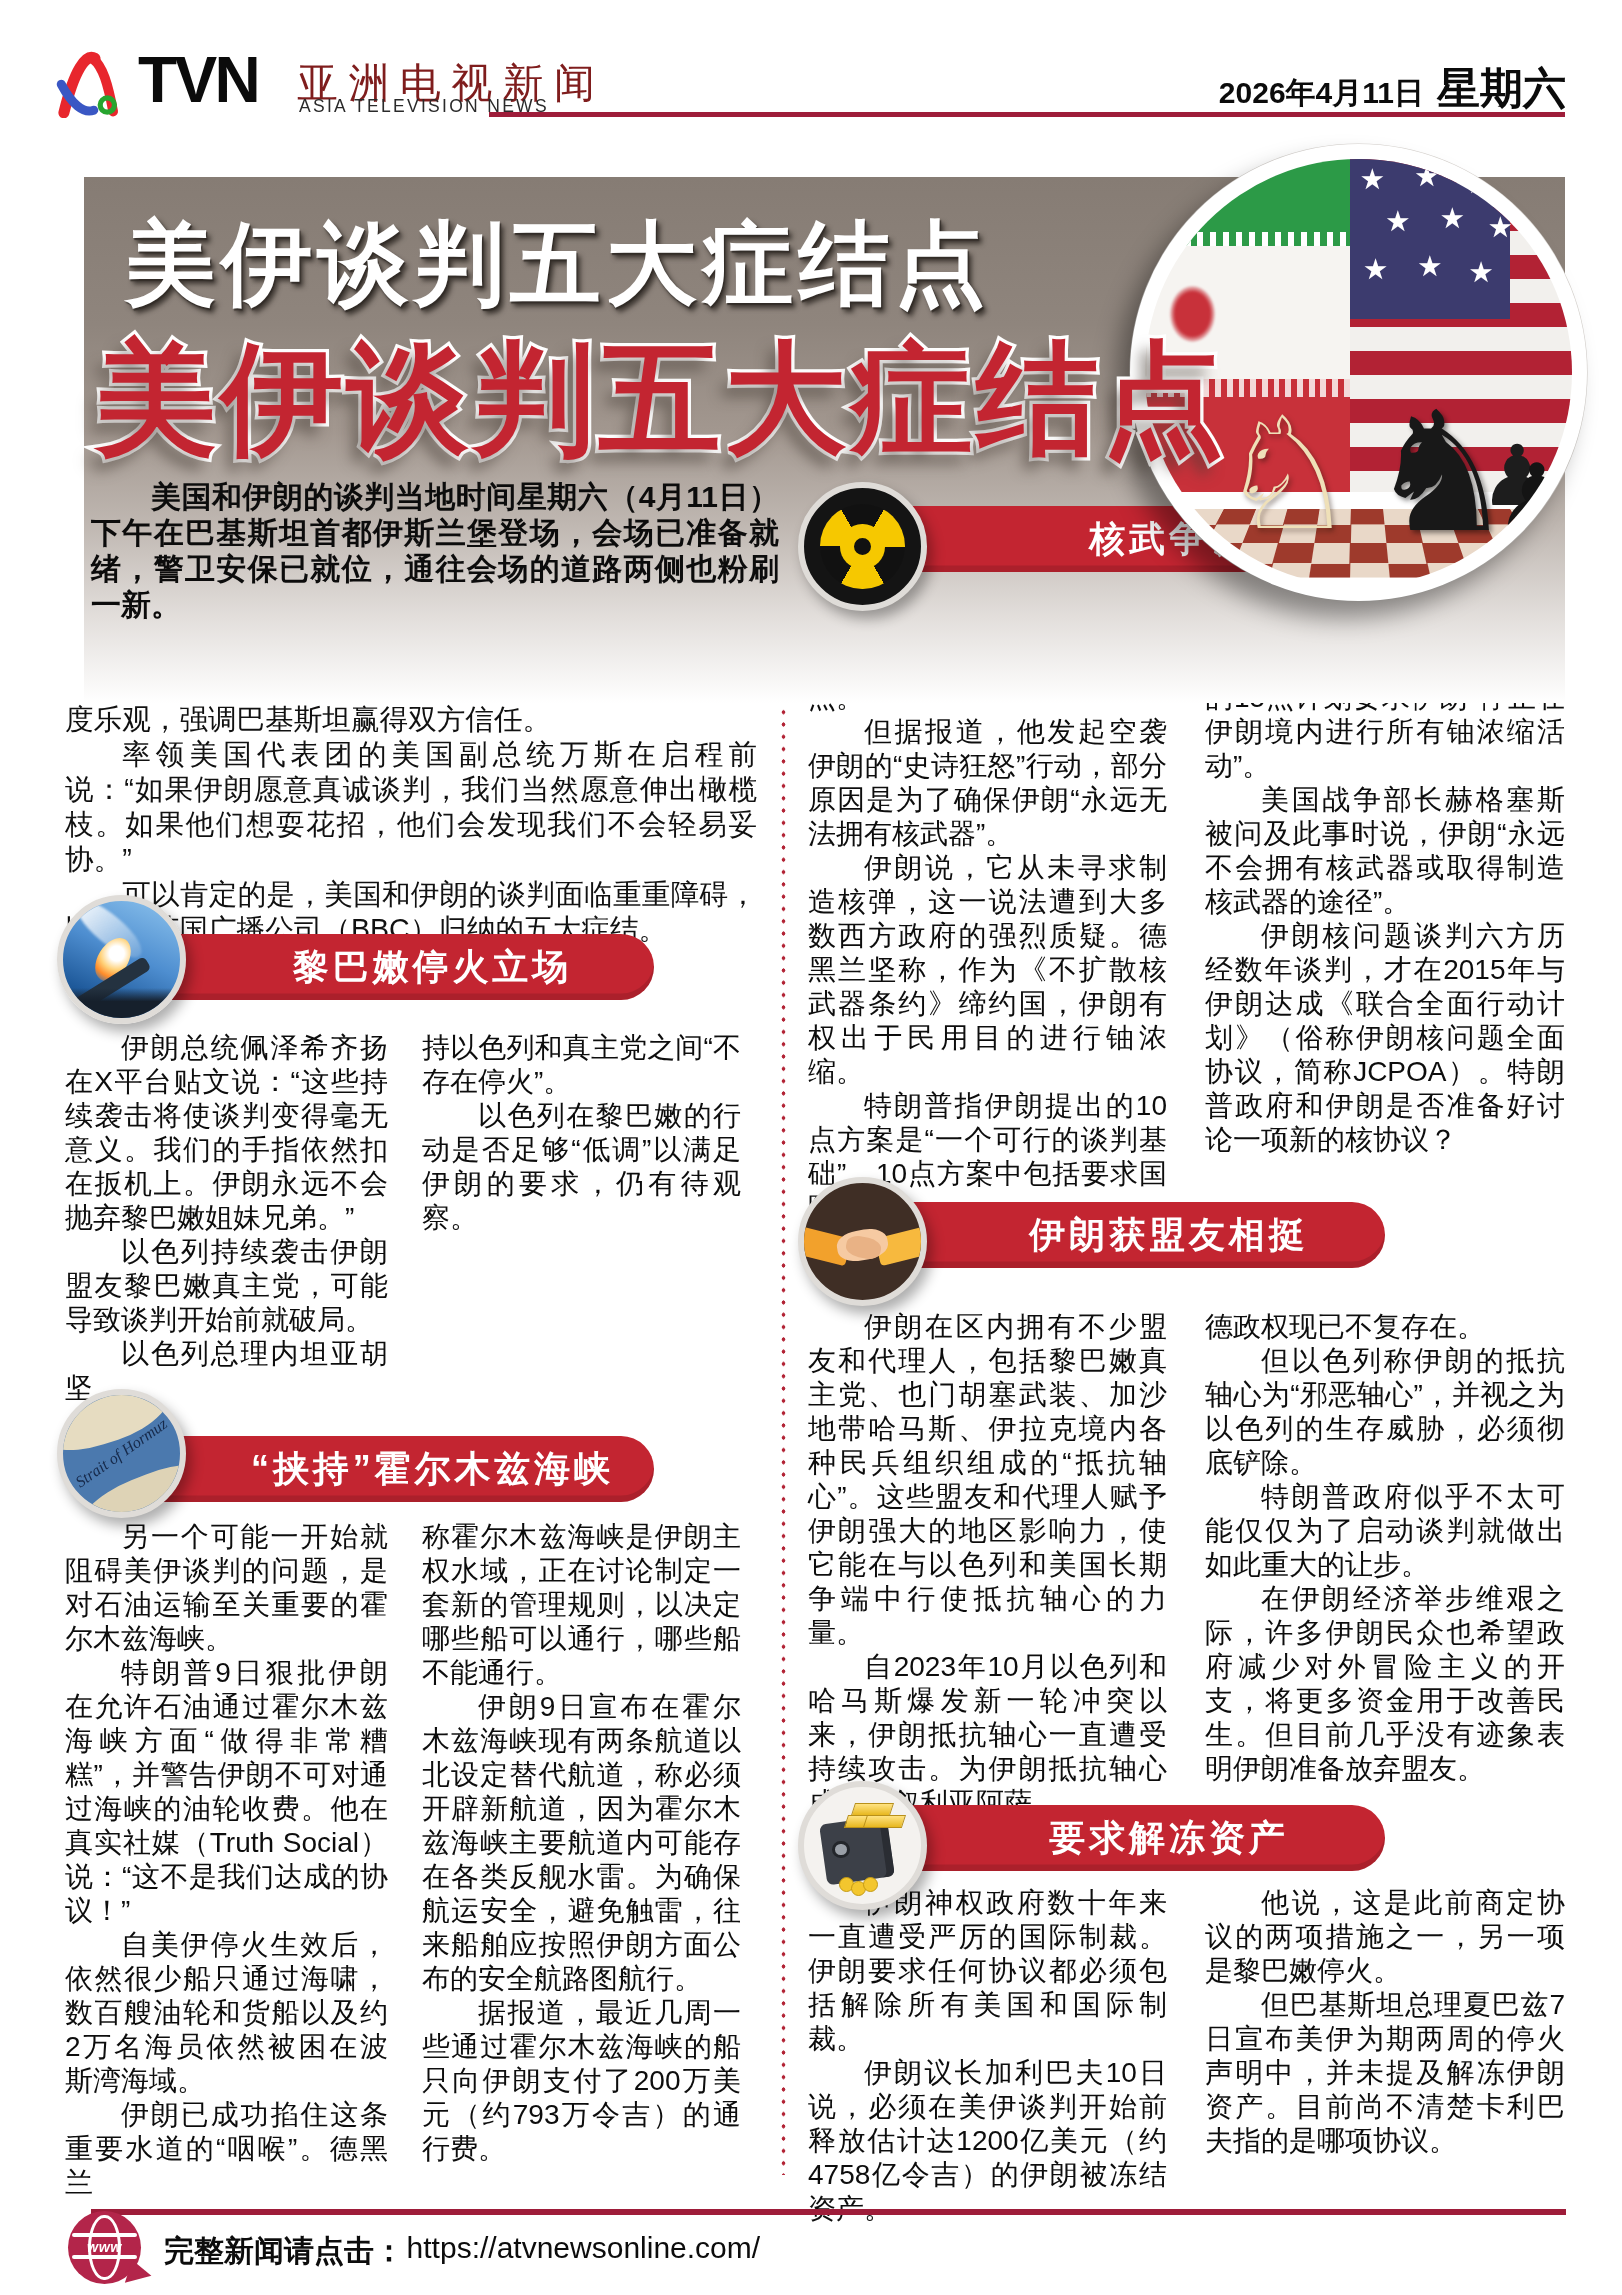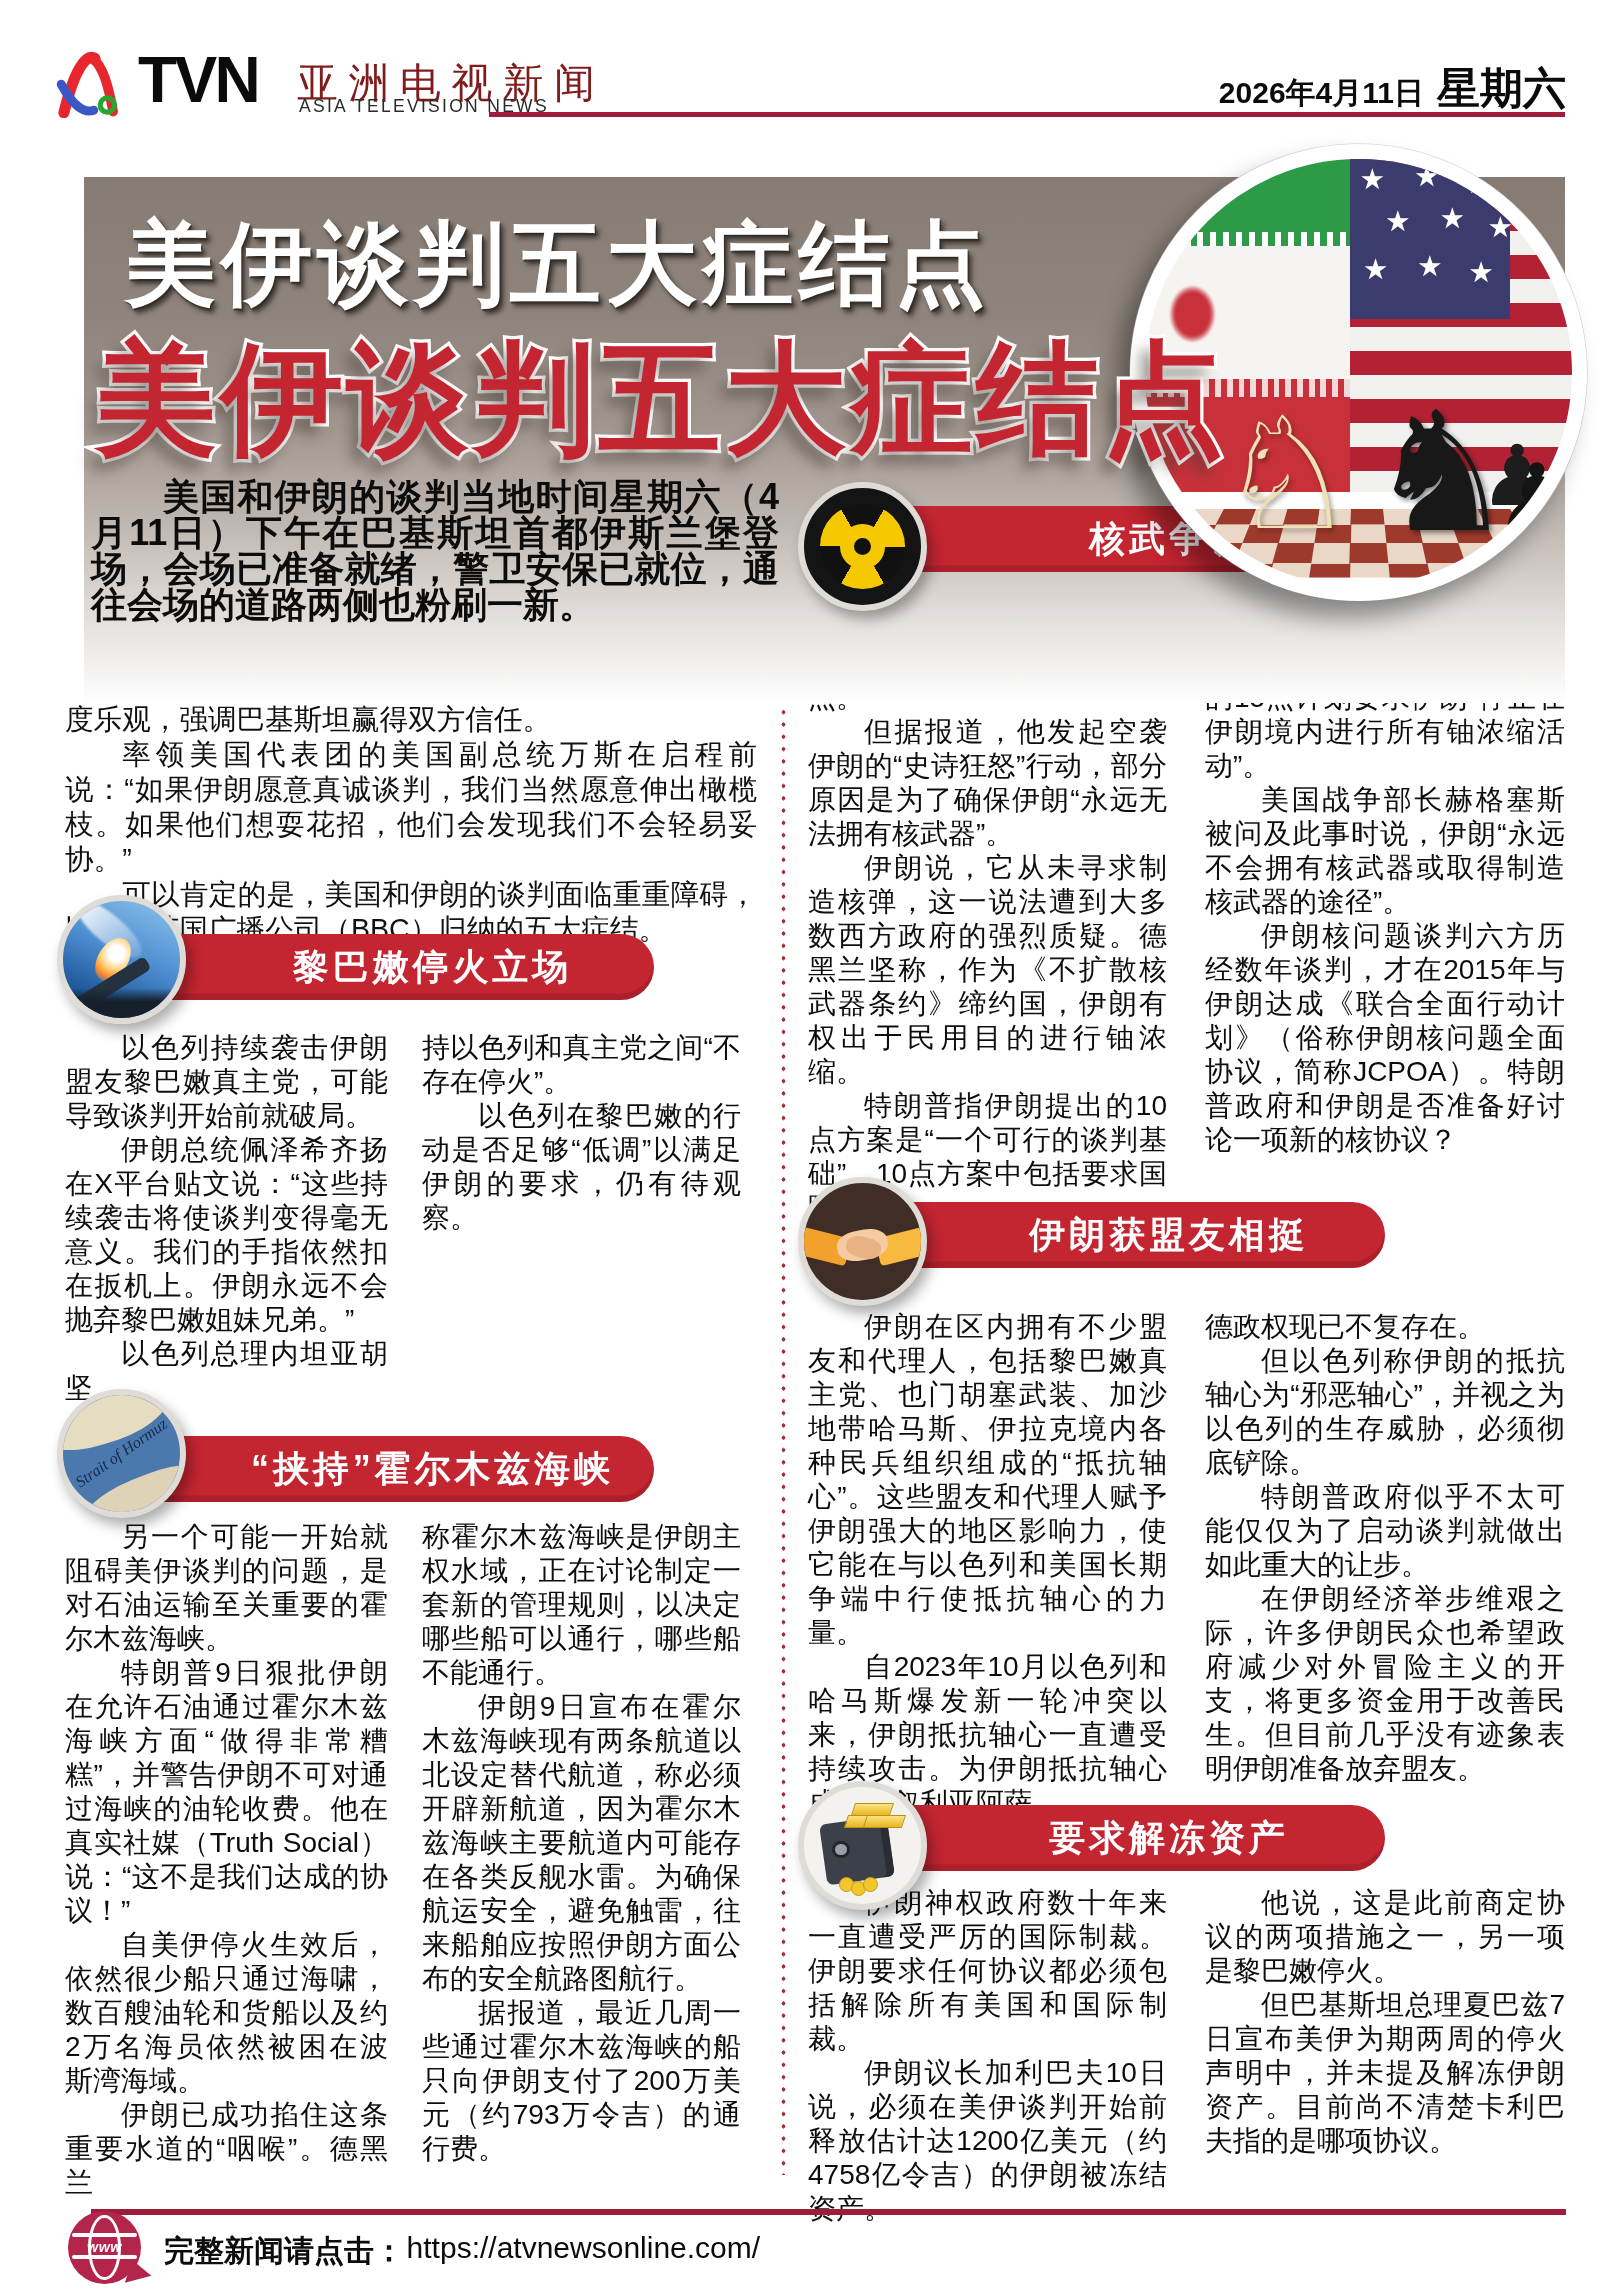--- a/index.html
+++ b/index.html
@@ -54,21 +54,21 @@
   .piece{position:absolute;line-height:1;}
   .piece.wn::before{content:"♘";}
   .piece.wn{left:17%;bottom:8%;font-size:156px;color:#efe0b8;text-shadow:1.9px 2.6px 5.2px rgba(40,20,10,.5);}
   .piece.bn::before{content:"♞";}
   .piece.bn{left:52%;bottom:7%;font-size:166px;color:#181818;text-shadow:2.6px 3.2px 5.8px rgba(0,0,0,.45);}
   .piece.bp1::before,.piece.bp2::before{content:"♟";}
   .piece.bp1{right:4%;bottom:16%;font-size:84px;color:#1d1d1d;}
   .piece.bp2{right:-2%;bottom:9%;font-size:97px;color:#141414;}
   
   .lead{position:absolute;left:91px;top:479px;width:688px;z-index:4;
-    font-size:36px;line-height:36px;font-weight:900;text-align:justify;text-indent:2em;color:#0c0c0c;}
+    font-size:30px;line-height:36px;font-weight:900;text-align:justify;text-indent:2em;color:#0c0c0c;}
   .intro{position:absolute;left:65px;top:667px;width:692px;font-size:28.6px;line-height:35px;text-align:justify;}
   .intro p{margin:0;text-indent:2em;}
   
   .dotted{position:absolute;left:781px;top:497px;width:5.2px;height:1678px;
     background-image:radial-gradient(circle,#b22335 1.8px,rgba(0,0,0,0) 2.2px);
     background-size:5.2px 12.3px;background-repeat:repeat-y;}
   
   .badge{position:absolute;width:117px;height:117px;border-radius:50%;border:6.5px solid #dfdcd8;
     box-shadow:5.2px 7.8px 13px rgba(0,0,0,.32);overflow:hidden;background:#fff;z-index:3;}
   .pill{position:absolute;height:66px;background:#c32531;border-radius:39px;display:flex;align-items:center;
@@ -189,22 +189,22 @@
 <div class="badge b-missile" style="left:57px;top:895px;">
   <div class="smoke"></div>
   <div class="flame"></div>
   <div class="tube"></div>
   <div class="ground"></div>
 </div>
 <div class="pill" style="left:127px;top:934px;width:527px;">
   <span>黎巴嫩停火立场</span>
 </div>
 <div class="col" style="left:65px;top:1031px;width:323px;">
+  <p>伊朗总统佩泽希齐扬在X平台贴文说：“这些持续袭击将使谈判变得毫无意义。我们的手指依然扣在扳机上。伊朗永远不会抛弃黎巴嫩姐妹兄弟。”</p>
   <p>以色列持续袭击伊朗盟友黎巴嫩真主党，可能导致谈判开始前就破局。</p>
-  <p>伊朗总统佩泽希齐扬在X平台贴文说：“这些持续袭击将使谈判变得毫无意义。我们的手指依然扣在扳机上。伊朗永远不会抛弃黎巴嫩姐妹兄弟。”</p>
   <p>以色列总理内坦亚胡坚</p>
 </div>
 <div class="col" style="left:422px;top:1031px;width:319px;">
   <p class="cont">持以色列和真主党之间“不存在停火”。</p>
   <p>以色列在黎巴嫩的行动是否足够“低调”以满足伊朗的要求，仍有待观察。</p>
 </div>
 
 <div class="badge b-map" style="left:57px;top:1389px;">
   <div class="land1"></div>
   <div class="land2"></div>

